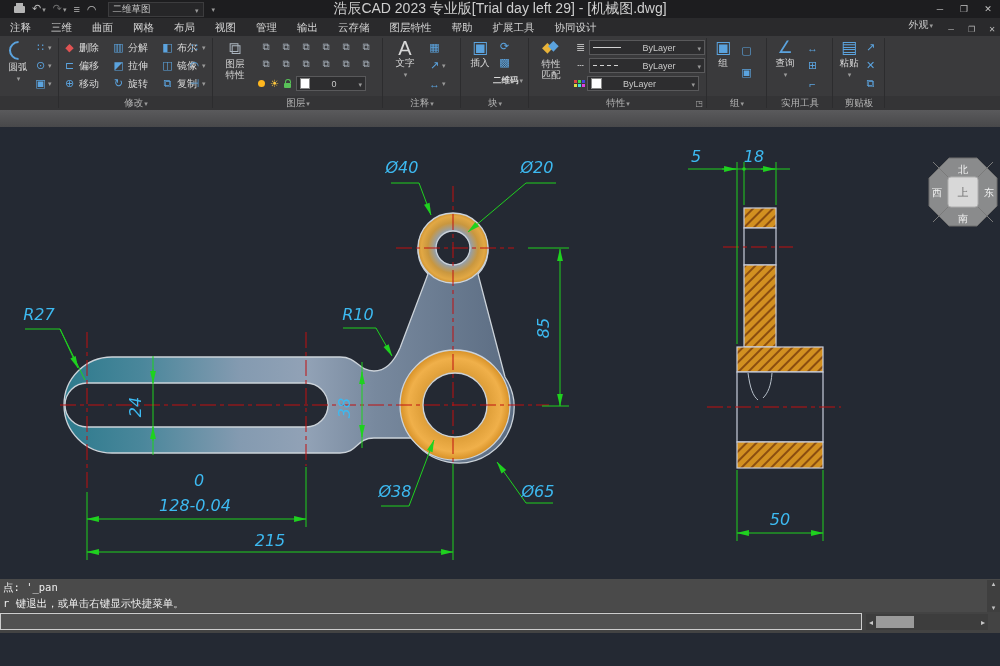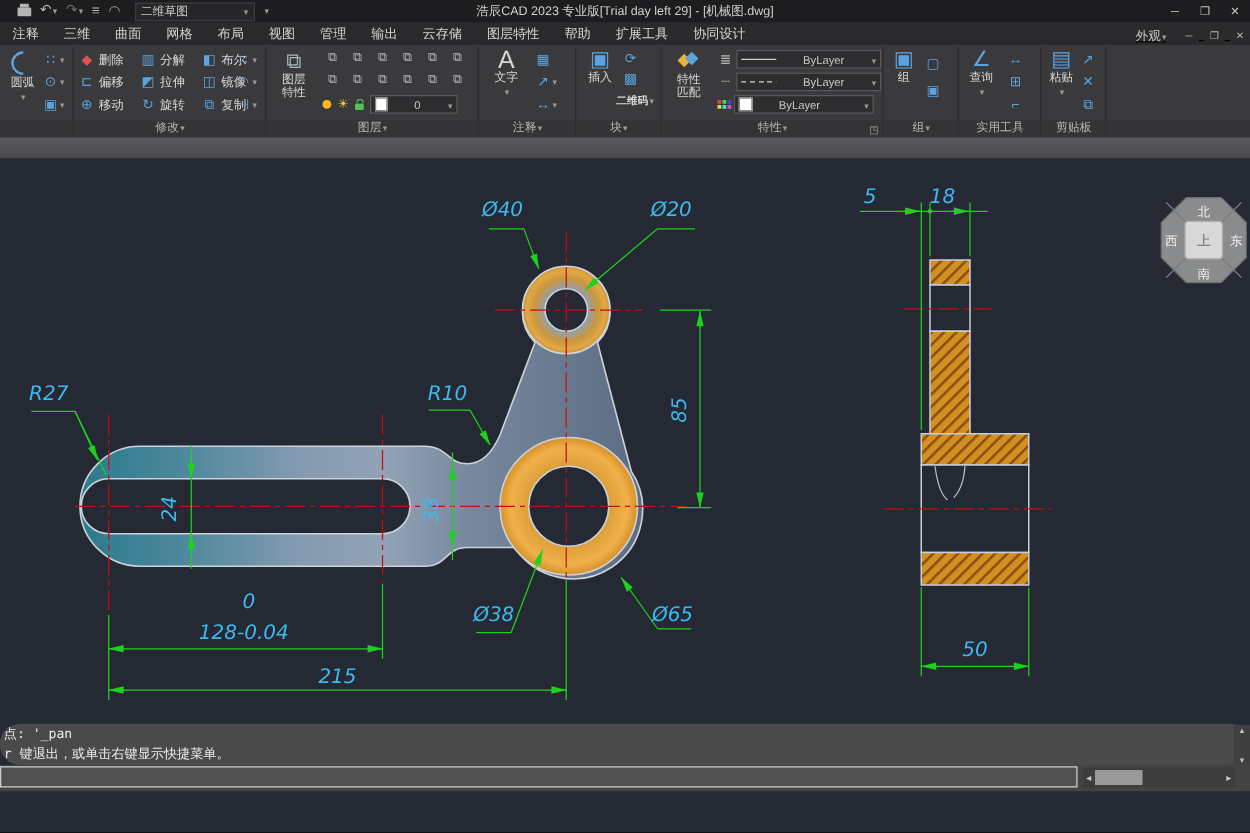--- a/index.html
+++ b/index.html
@@ -7,27 +7,27 @@
        font-family:"Liberation Sans","DejaVu Sans",sans-serif;-webkit-font-smoothing:antialiased;}
   .abs{position:absolute;}
   
   #titlebar{left:0;top:0;width:1000px;height:18px;background:#1d1d1f;display:flex;align-items:center;}
   #qat{display:flex;align-items:center;gap:7px;padding-left:14px;}
   .qicon{color:#b9b9b9;font-size:11px;line-height:11px;}
   .ico-print{width:11px;height:7px;background:#b5b5b5;border-radius:1px;position:relative;display:inline-block;}
   .ico-print::before{content:'';position:absolute;top:-3px;left:2px;width:7px;height:3px;background:#b5b5b5;}
   .cdn::after{content:"▾";font-size:7px;color:#9a9a9a;margin-left:1px;}
   #ws-combo{display:flex;align-items:center;justify-content:space-between;width:86px;height:13px;background:#262628;border:1px solid #3c3c3e;color:#c9c9c9;font-size:9.5px;padding:0 4px;margin-left:4px;}
-  #win-title{position:absolute;left:0;right:0;text-align:center;color:#cfcfcf;font-size:10px;pointer-events:none;}
+  #win-title{position:absolute;left:0;right:0;text-align:center;color:#cfcfcf;font-size:14px;pointer-events:none;}
   .winctl{display:flex;gap:0;margin-left:auto;}
   .winctl span{width:24px;text-align:center;color:#c3c3c3;font-size:9px;line-height:18px;}
   
   #tabrow{left:0;top:18px;width:1000px;height:18px;background:#2a2a2c;display:flex;align-items:center;}
   .rtab{color:#d4d4d4;font-size:10.5px;padding:0 10px;line-height:18px;white-space:nowrap;}
-  #tabrow-right{margin-left:auto;display:flex;align-items:flex-end;text-decoration:underline;}
+  #tabrow-right{margin-left:auto;display:flex;align-items:flex-start;}
   #appearance{color:#c9c9c9;font-size:10px;margin-right:10px;}
   .docctl span{width:16px;display:inline-block;text-align:center;color:#b9b9b9;font-size:8px;}
   
   #ribbon{left:0;top:36px;width:1000px;height:74px;background:#3a3a3c;}
   #plabelbg{position:absolute;left:0;bottom:0;width:1000px;height:14px;background:#343436;}
   .panel{position:absolute;top:0;height:74px;}
   .plabel{position:absolute;bottom:0;left:0;right:0;height:14px;text-align:center;color:#b5b5b5;font-size:9.5px;line-height:14px;white-space:nowrap;}
   .vsep{position:absolute;top:2px;height:70px;width:1px;background:#2c2c2e;}
   .rrow{position:absolute;display:flex;align-items:center;gap:2px;height:17px;}
   .tbtn{display:flex;align-items:center;gap:3px;font-size:10px;color:#d9d9d9;width:47px;}
@@ -53,21 +53,21 @@
   #strip{left:0;top:110px;width:1000px;height:17px;background:linear-gradient(#5a5a5c,#48484a);border-bottom:1px solid #1a1a1a;}
   
   #canvas{left:0;top:127px;width:1000px;height:433px;background:#242933;}
   
   #laytabs{left:0;top:560px;width:1000px;height:17px;background:#39393b;display:flex;align-items:center;border-bottom:2px solid #8f8f8f;box-sizing:border-box;}
   .ltab{color:#e6e6e6;font-size:9.5px;padding:0 8px;line-height:15px;white-space:nowrap;}
   .ltab.first{background:#454547;}
   .ldiv{width:1px;height:13px;background:#1b1b1d;transform:skewX(-20deg);}
   
   #cmdhist{left:0;top:579px;width:1000px;height:33px;background:#4a4a4a;color:#ededed;
-           font-family:"DejaVu Sans Mono","Liberation Mono",monospace;font-size:10.5px;line-height:16px;padding-left:3px;box-sizing:border-box;border-radius:16px;}
+           font-family:"DejaVu Sans Mono","Liberation Mono",monospace;font-size:10.5px;line-height:16px;padding-left:3px;box-sizing:border-box;}
   #vsb{left:987px;top:580px;width:13px;height:32px;background:#3f3f3f;display:flex;flex-direction:column;justify-content:space-between;align-items:center;color:#c3c3c3;font-size:7px;}
   #cmdinputrow{left:0;top:612px;width:1000px;height:21px;background:#434343;}
   #cmdinput{position:absolute;left:0;top:1px;width:862px;height:17px;background:#515151;border:1px solid #cdcdcd;color:#eee;font-size:11px;padding:0 4px;box-sizing:border-box;}
   #hsb{position:absolute;left:866px;top:2px;width:122px;height:16px;background:#3d3d3d;display:flex;align-items:center;color:#c9c9c9;font-size:8px;}
   #hsb .thumb{width:38px;height:12px;background:#9a9a9a;margin-left:3px;}
   #hsb .la{margin-left:3px}#hsb .ra{margin-left:auto;margin-right:3px}
   
   #statusbar{left:0;top:634px;width:1000px;height:22px;background:#3b3b3d;border-top:1px solid #666;box-sizing:border-box;display:flex;align-items:center;}
   #statusmsg{color:#e8e8e8;font-size:10.5px;padding-left:6px;}
   #stat-icons{margin-left:auto;display:flex;align-items:center;gap:9px;padding-right:2px;}

